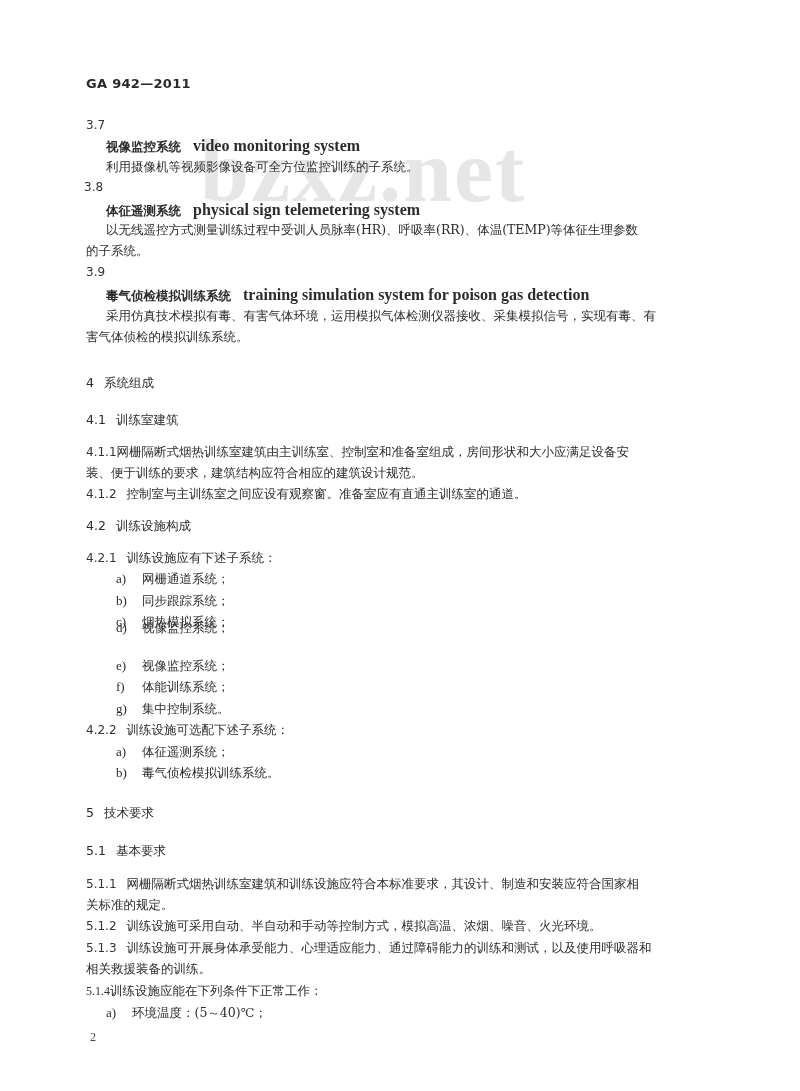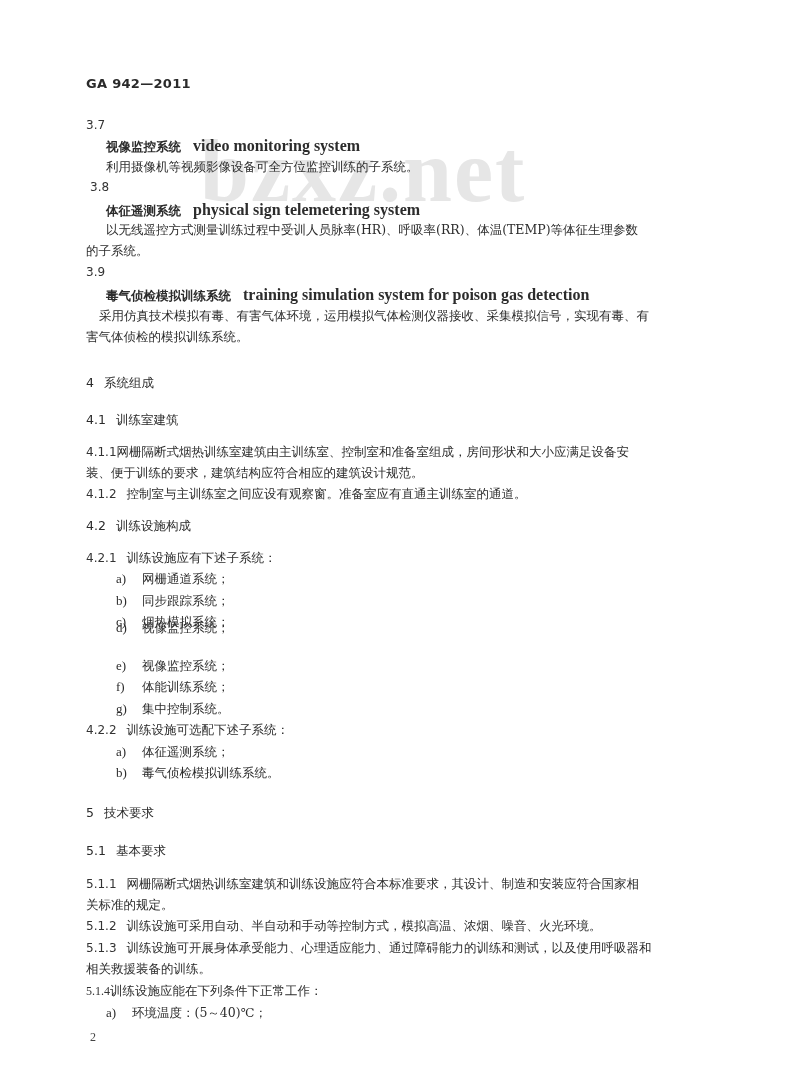--- a/index.html
+++ b/index.html
@@ -32,32 +32,32 @@
 
   <div class="content">
     <div class="abs hdr">GA 942—2011</div>
 
     <div class="abs num" style="left:86px;top:118px;">3.7</div>
     <div class="abs t" style="left:106px;top:137px;">
       <span class="b">视像监控系统</span><span class="en">video monitoring system</span>
     </div>
     <div class="abs t" style="left:106px;top:159px;">利用摄像机等视频影像设备可全方位监控训练的子系统。</div>
 
-    <div class="abs num" style="left:90px;top:180px;">3.8</div>
+    <div class="abs num" style="left:84px;top:180px;">3.8</div>
     <div class="abs t" style="left:106px;top:201px;">
       <span class="b">体征遥测系统</span><span class="en">physical sign telemetering system</span>
     </div>
     <div class="abs t" style="left:106px;top:222px;">以无线遥控方式测量训练过程中受训人员脉率(HR)、呼吸率(RR)、体温(TEMP)等体征生理参数</div>
     <div class="abs t" style="left:86px;top:243px;">的子系统。</div>
 
     <div class="abs num" style="left:86px;top:265px;">3.9</div>
     <div class="abs t" style="left:106px;top:286px;">
       <span class="b">毒气侦检模拟训练系统</span><span class="en">training simulation system for poison gas detection</span>
     </div>
-    <div class="abs t" style="left:99px;top:308px;">采用仿真技术模拟有毒、有害气体环境，运用模拟气体检测仪器接收、采集模拟信号，实现有毒、有</div>
+    <div class="abs t" style="left:106px;top:308px;">采用仿真技术模拟有毒、有害气体环境，运用模拟气体检测仪器接收、采集模拟信号，实现有毒、有</div>
     <div class="abs t" style="left:86px;top:329px;">害气体侦检的模拟训练系统。</div>
 
     <div class="abs sec" style="left:86px;top:375px;">
       <span class="n">4</span><span>系统组成</span>
     </div>
     <div class="abs sec" style="left:86px;top:412px;">
       <span class="n">4.1</span><span>训练室建筑</span>
     </div>
     <div class="abs t" style="left:86px;top:444px;">
       <span class="num" style="">4.1.1</span><span>网栅隔断式烟热训练室建筑由主训练室、控制室和准备室组成，房间形状和大小应满足设备安</span>

